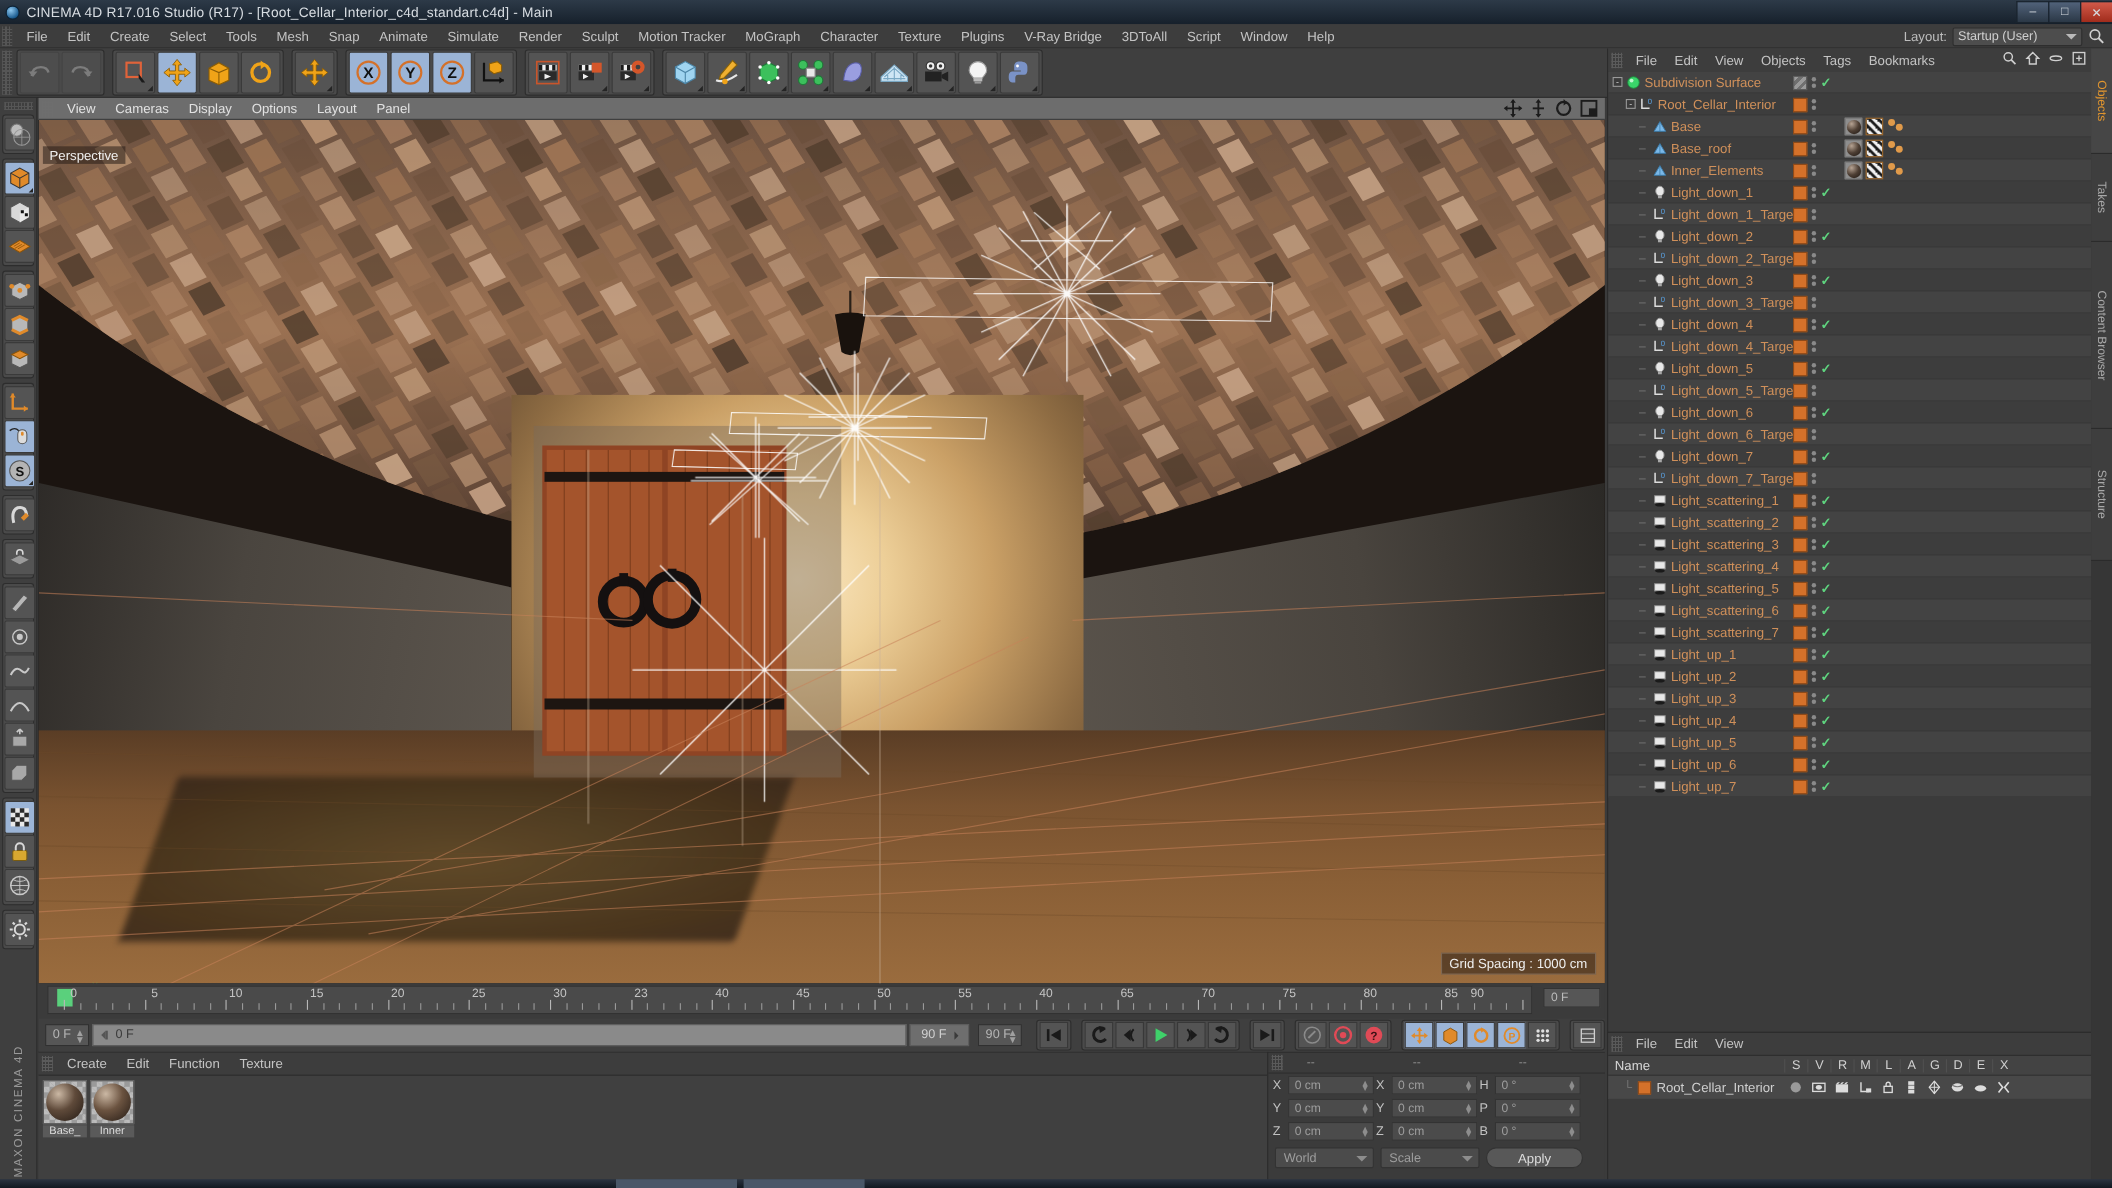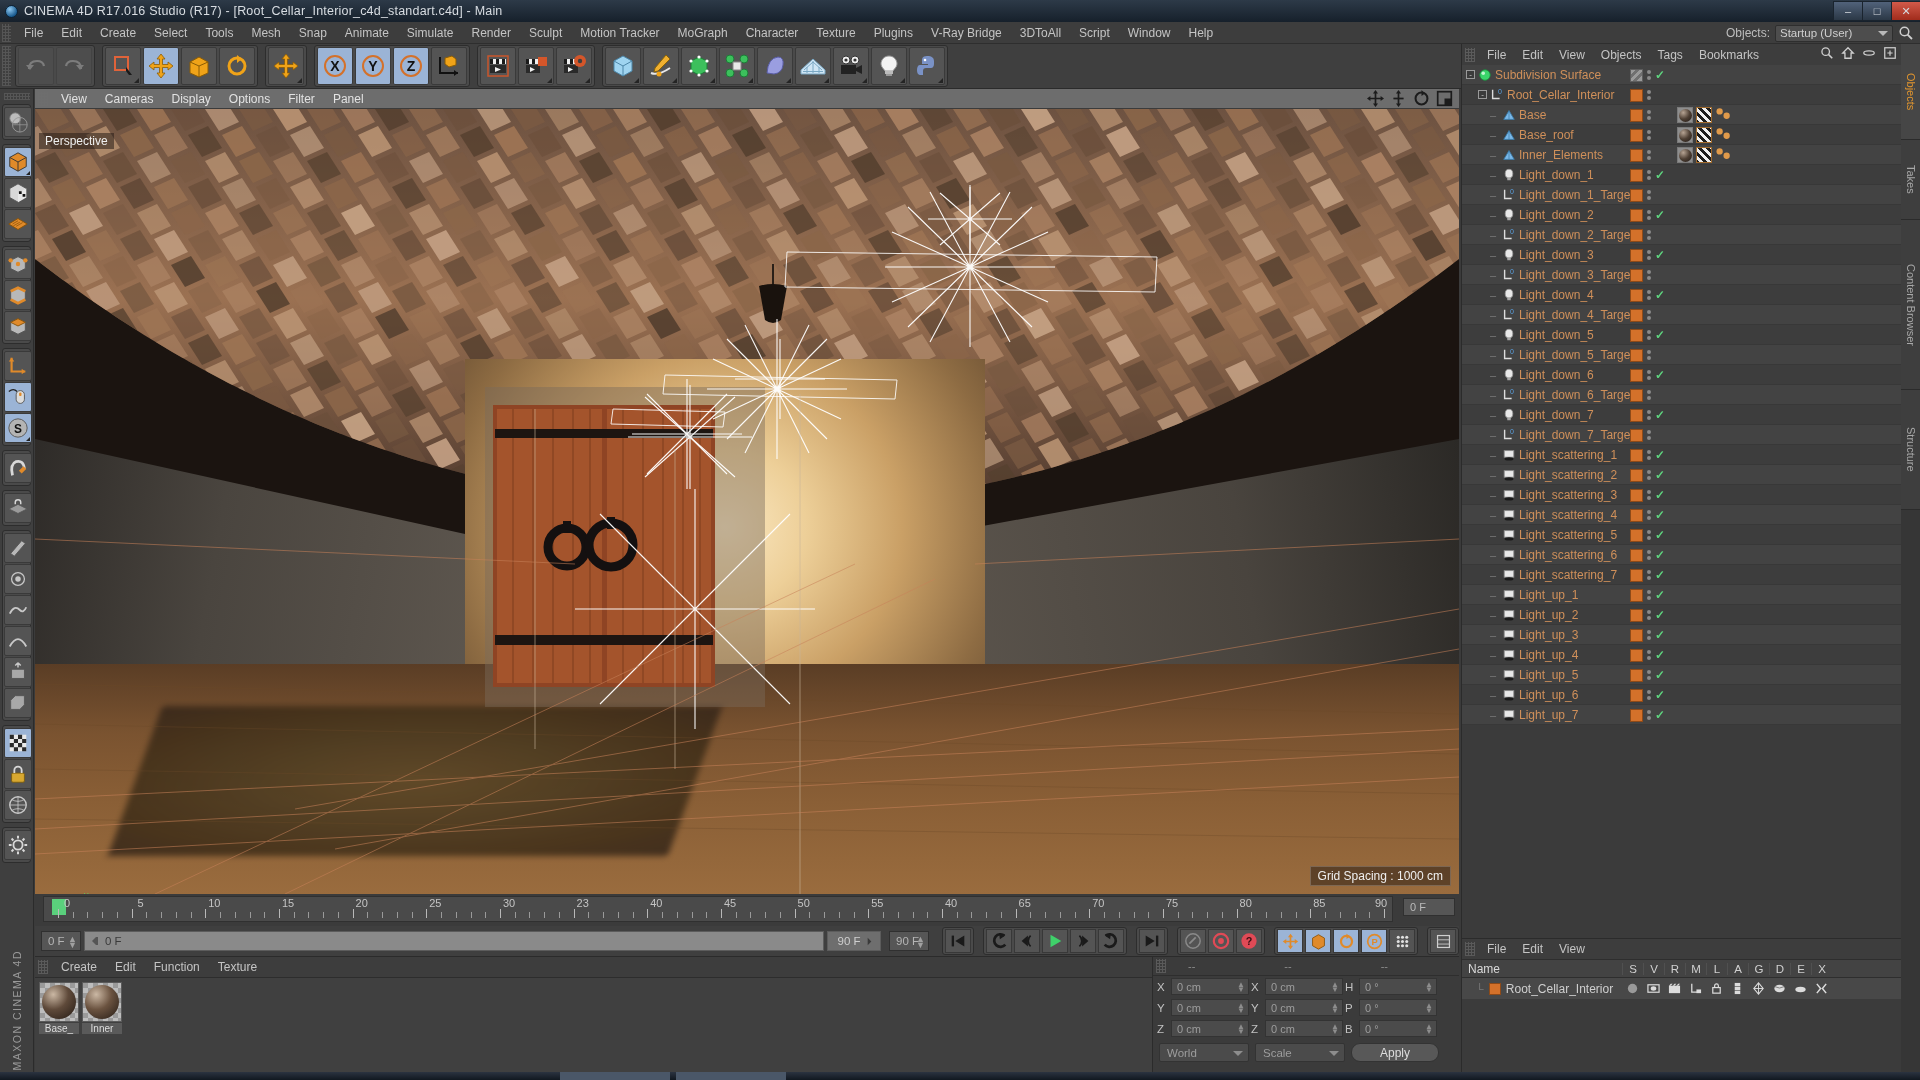--- a/index.html
+++ b/index.html
@@ -241,21 +241,21 @@
       <div class="mi">Character</div>
       <div class="mi">Texture</div>
       <div class="mi">Plugins</div>
       <div class="mi">V-Ray Bridge</div>
       <div class="mi">3DToAll</div>
       <div class="mi">Script</div>
       <div class="mi">Window</div>
       <div class="mi">Help</div>
     </div>
   <div class="layout-box">
-    <span class="layout-lbl">Objects:</span>
+    <span class="layout-lbl">Layout:</span>
     <div class="layout-sel">
       <span>Startup (User)</span>
       <i class="cv"></i>
     </div>
     <svg class="mag-ico" viewBox="0 0 16 16">
       <circle cx="6.5" cy="6.5" r="4.3" fill="none" stroke="#cfcfcf" stroke-width="1.5"></circle>
       <line x1="9.6" y1="9.6" x2="14" y2="14" stroke="#cfcfcf" stroke-width="1.8"></line>
     </svg>
   </div>
 </div>
@@ -630,21 +630,21 @@
 </div>
 
 <div class="vp-wrap">
   <div class="vp-menu">
     <div class="grip-s"></div>
     <div id="vp-menu-items" style="display:flex">
         <div class="mi">View</div>
         <div class="mi">Cameras</div>
         <div class="mi">Display</div>
         <div class="mi">Options</div>
-        <div class="mi">Filter</div>
+        <div class="mi">Layout</div>
         <div class="mi">Panel</div>
       </div>
     <div class="vp-icons">
       <svg width="17" height="17" viewBox="0 0 20 20">
           <g fill="#1c1c1c">
             <path d="M10 0 L13 4 L11 4 L11 9 L16 9 L16 7 L20 10 L16 13 L16 11 L11 11 L11 16 L13 16 L10 20 L7 16 L9 16 L9 11 L4 11 L4 13 L0 10 L4 7 L4 9 L9 9 L9 4 L7 4 Z"></path>
           </g>
         </svg>
       <svg width="17" height="17" viewBox="0 0 20 20">
           <g fill="#1c1c1c">
@@ -1617,21 +1617,21 @@
         <div class="tl-num" style="left: 612.333px;">40</div>
         <div class="tl-num" style="left: 686px;">45</div>
         <div class="tl-num" style="left: 759.667px;">50</div>
         <div class="tl-num" style="left: 833.333px;">55</div>
         <div class="tl-num" style="left: 907px;">40</div>
         <div class="tl-num" style="left: 980.667px;">65</div>
         <div class="tl-num" style="left: 1054.33px;">70</div>
         <div class="tl-num" style="left: 1128px;">75</div>
         <div class="tl-num" style="left: 1201.67px;">80</div>
         <div class="tl-num" style="left: 1275.33px;">85</div>
-        <div class="tl-num" style="left: 1337px; text-align: center;">90</div>
+        <div class="tl-num" style="left: 1299px; text-align: center;">90</div>
       </div>
   </div>
   <div class="tl-endbox">0 F</div>
 </div>
 
 <div class="transport">
   <div class="spin">
     <span>0 F</span>
       <i class="ar">▲<br>▼</i>
   </div>

